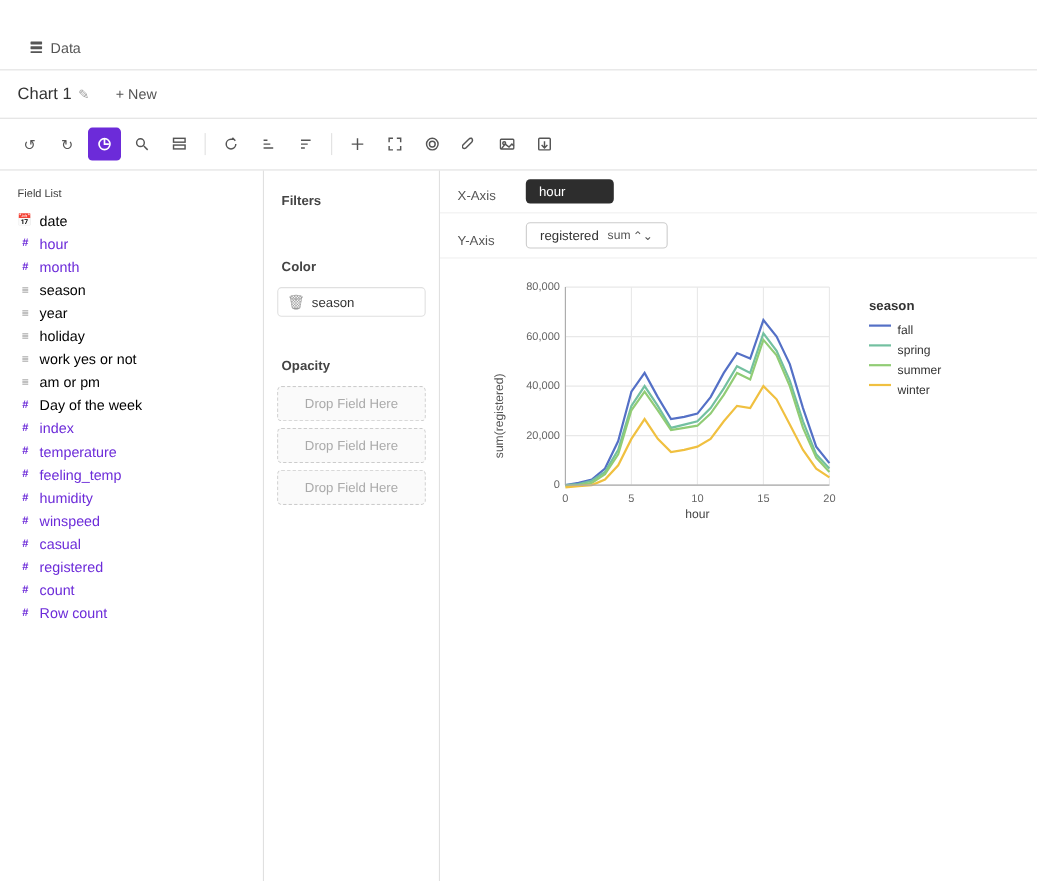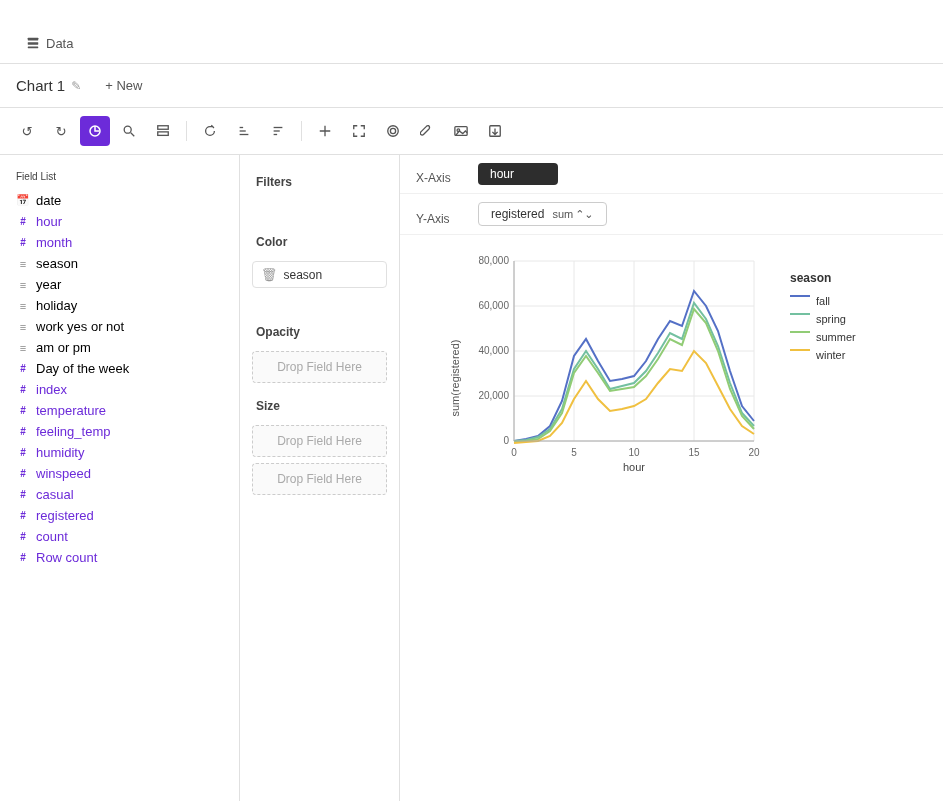--- a/index.html
+++ b/index.html
@@ -238,21 +238,20 @@
 
     <div class="section-title" style="margin-top:32px;">Color</div>
     <div class="color-item">
       <span class="trash">🗑</span>
       <span class="label">season</span>
     </div>
 
     <div class="section-title" style="margin-top:29px;">Opacity</div>
     <div class="drop-zone">Drop Field Here</div>
 
-    <div class="section-title" style="margin-top:8px;">Size</div>
     <div class="drop-zone">Drop Field Here</div>
 
     <div class="drop-zone">Drop Field Here</div>
   </div>
 
   <div class="right-panel">
 
     <div class="axis-row">
       <span class="axis-label">X-Axis</span>
       <div class="axis-chip">hour</div>

